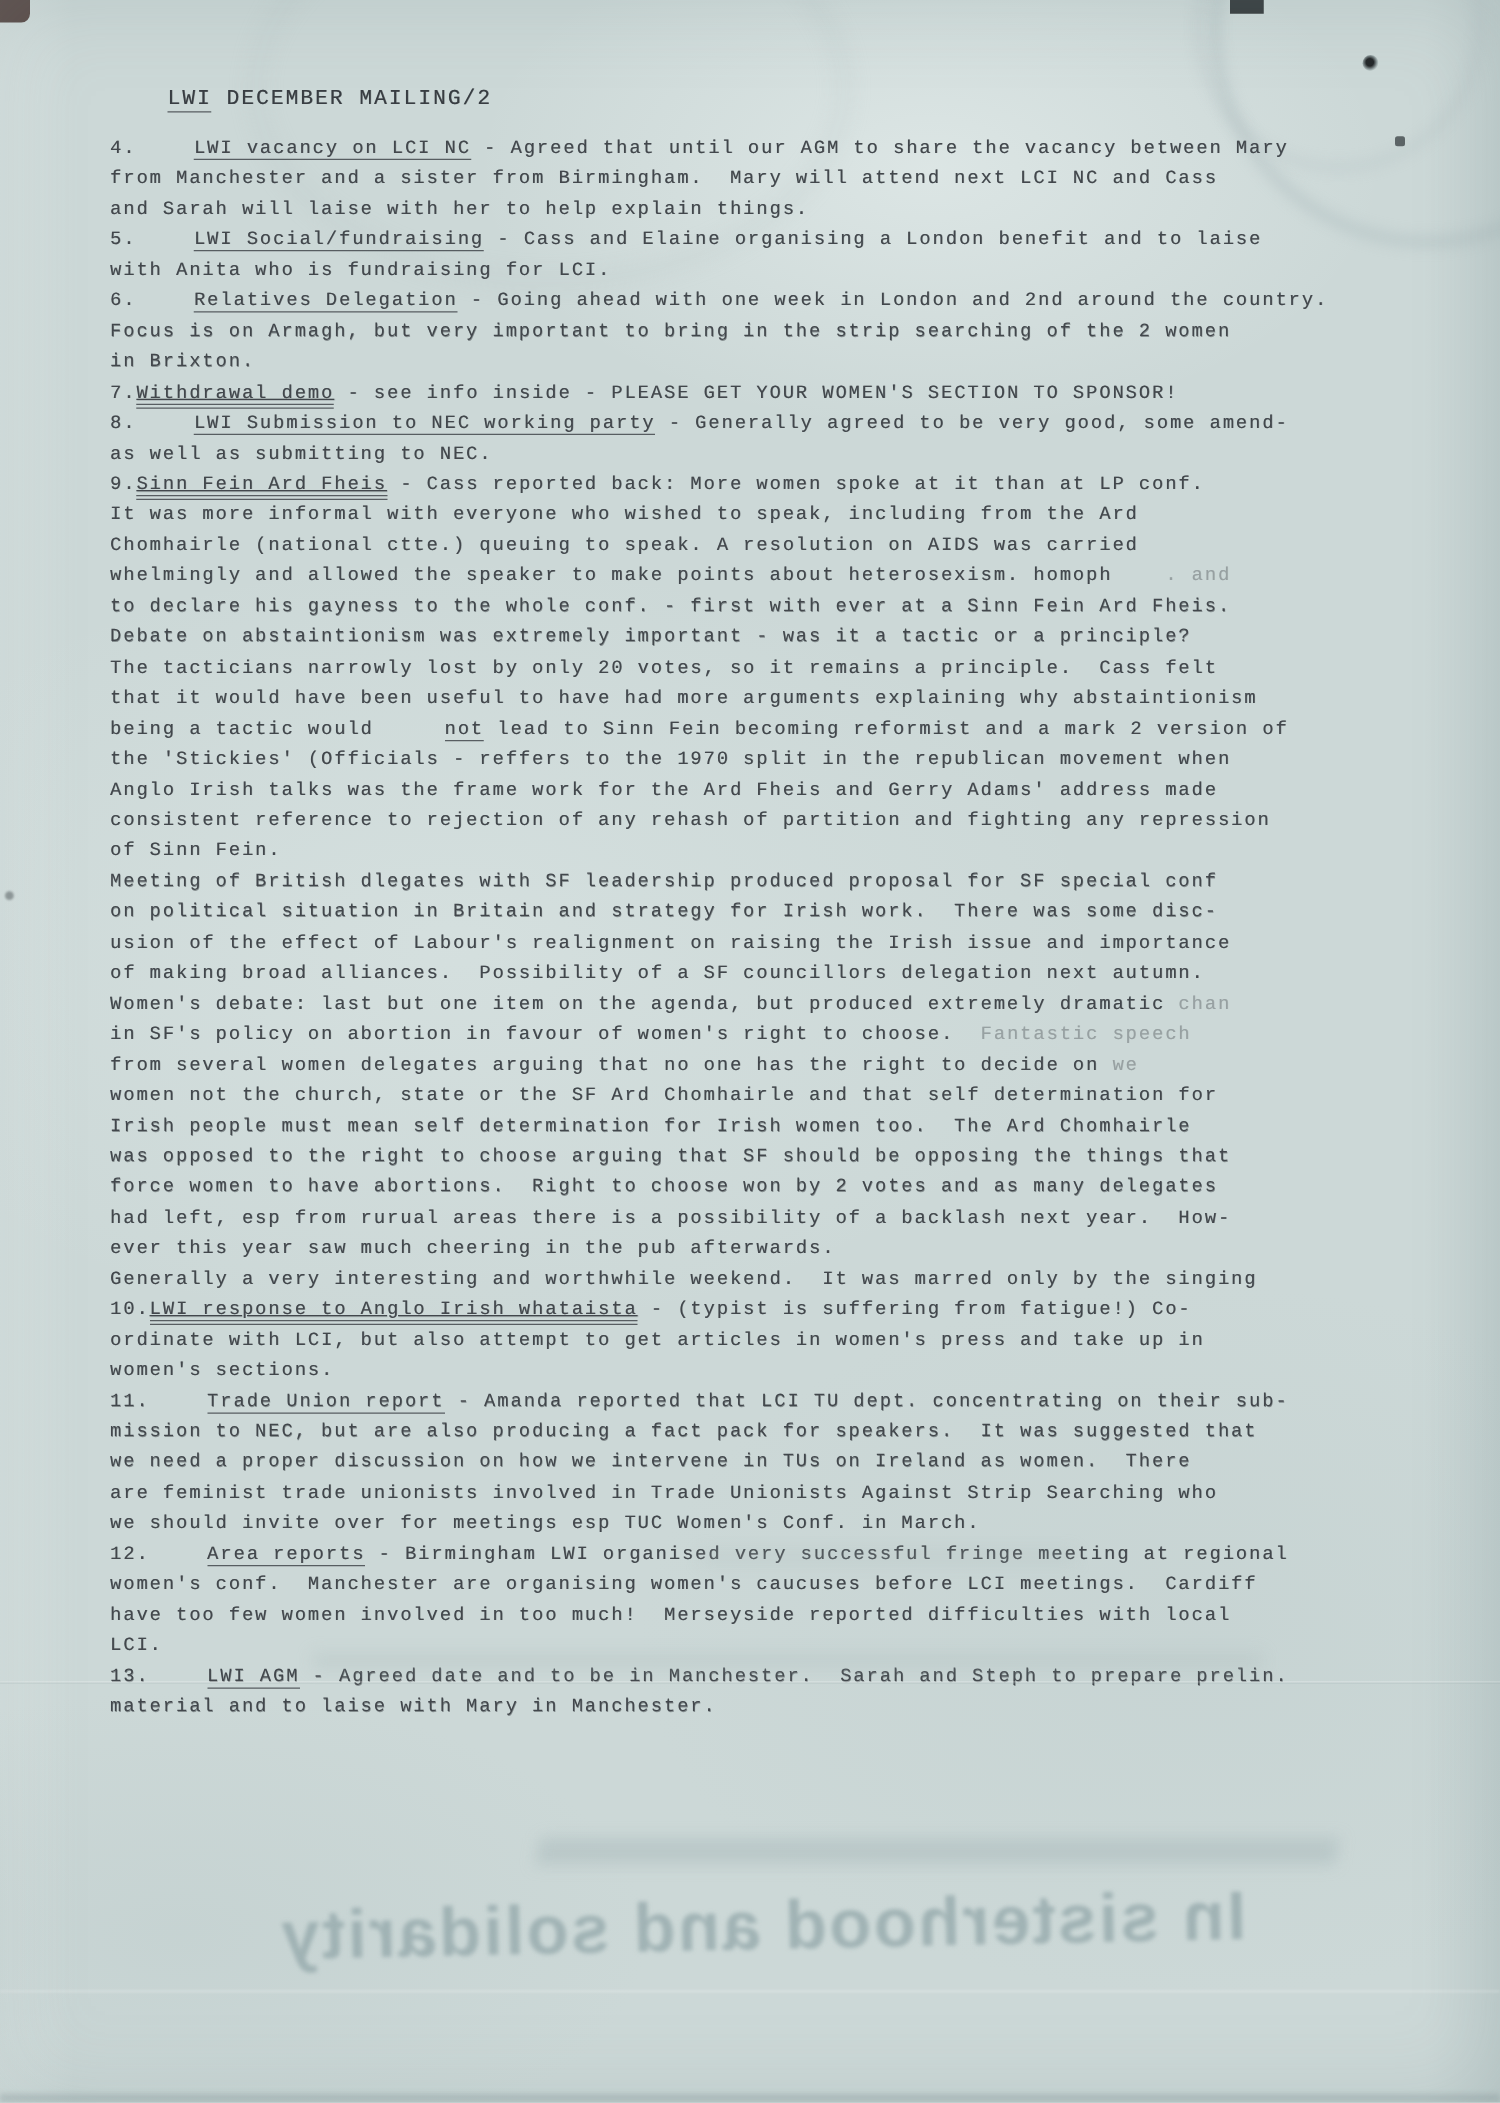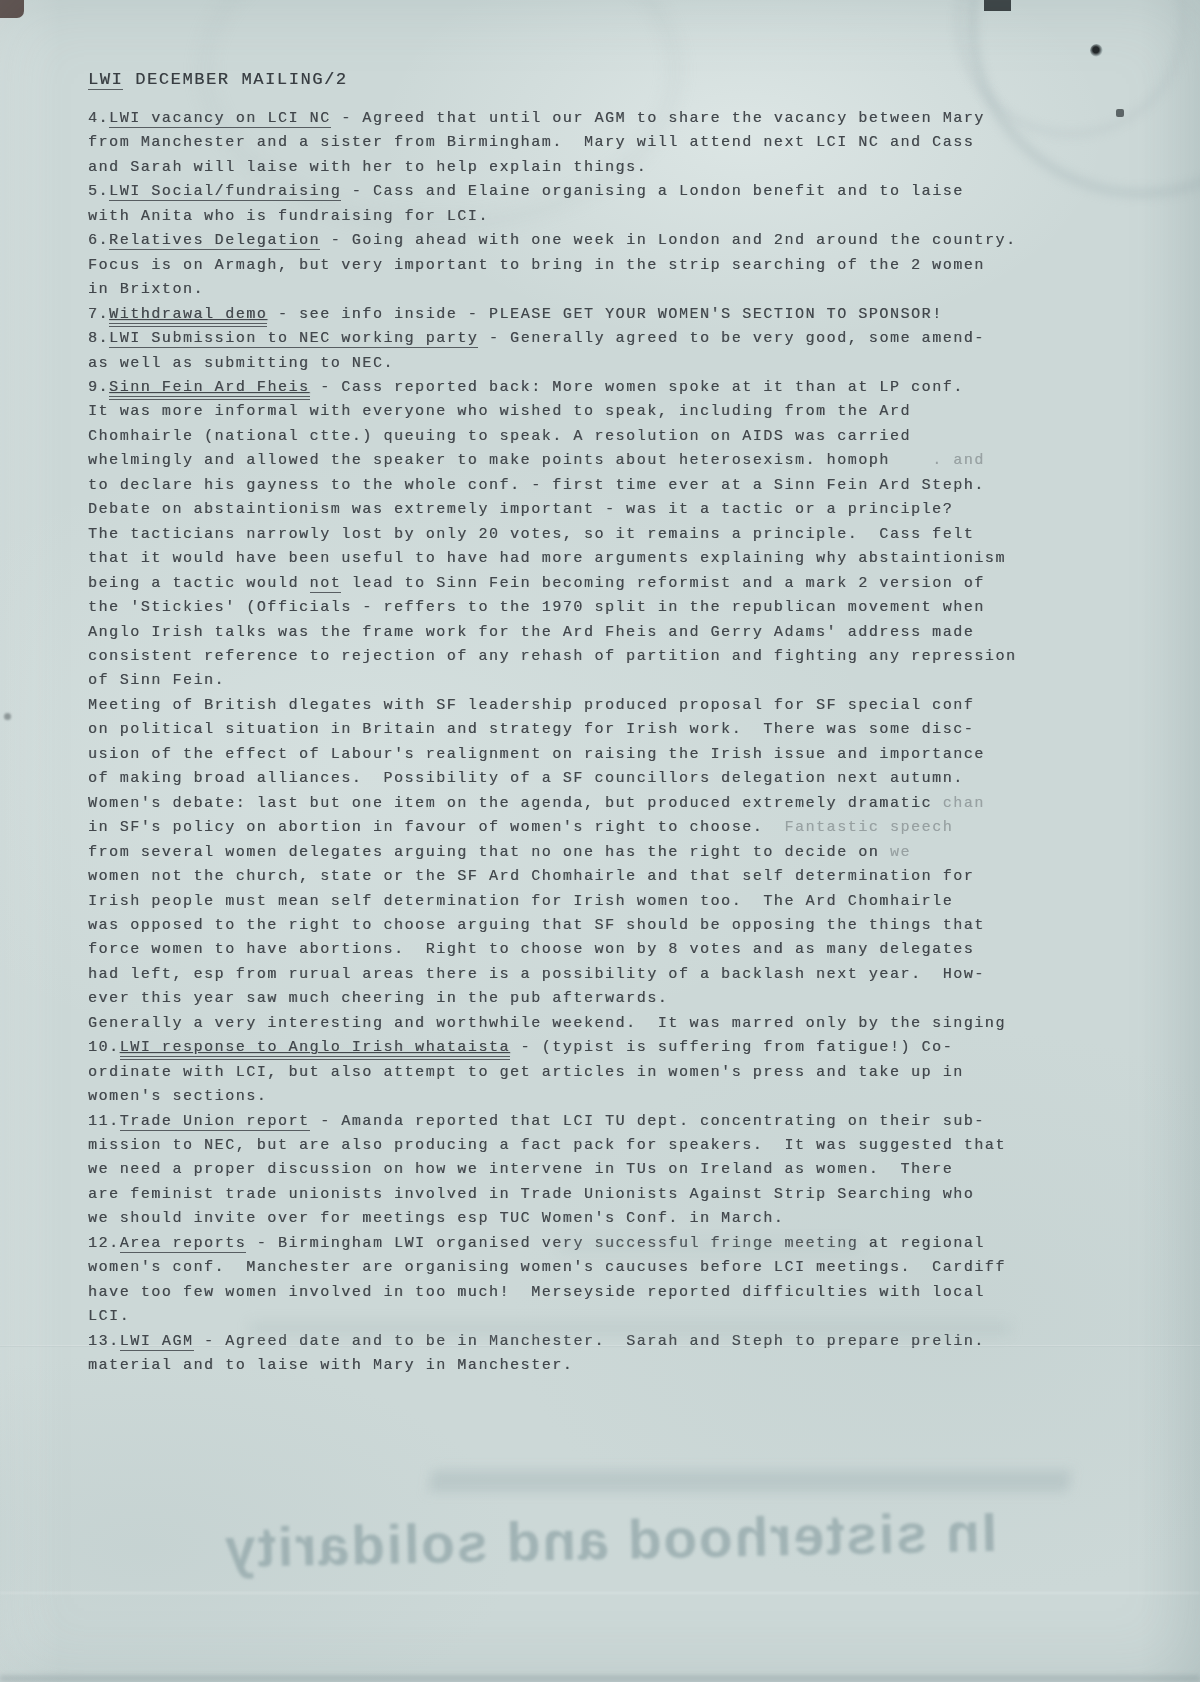--- a/index.html
+++ b/index.html
@@ -39,21 +39,21 @@
   .smudge1{left:430px;top:1470px;width:640px;height:22px;background:rgba(160,177,179,.4);filter:blur(6px);transform:skewX(-8deg);}
   .smudge2{left:250px;top:1322px;width:760px;height:13px;background:rgba(172,188,189,.3);filter:blur(6px);}
   .smudge3{left:560px;top:1240px;width:300px;height:12px;background:rgba(176,191,192,.25);filter:blur(6px);}
   
   .doc{position:absolute;left:88px;top:70px;width:1070px;color:#42474c;}
   .title{font-size:17px;letter-spacing:1.6px;white-space:pre;color:#383d42;
     text-shadow:.4px .3px .4px rgba(56,62,66,.55);}
   .docbody{position:absolute;left:0;top:37px;font-size:15px;letter-spacing:1.55px;line-height:24.45px;}
   .line{white-space:pre;text-shadow:.4px .3px .4px rgba(60,66,70,.5);}
   .seg{display:inline;}
-  .u1{border-bottom:1.7px solid rgba(58,63,68,.8);}
+  .u1{border-bottom:1.7px solid rgba(58,63,68,.8);margin-left:46px;}
   .u2{border-bottom:4px double rgba(58,63,68,.8);text-decoration:underline;}
   .faded{opacity:.38;filter:blur(.4px);}
   
   .bleed-text{
     position:absolute;left:150px;top:1508px;width:920px;text-align:center;
     font-family:"Liberation Sans","DejaVu Sans",sans-serif;font-weight:bold;
     font-size:55px;letter-spacing:2px;color:rgba(144,165,167,.72);
     transform:scaleX(-1) rotate(1.2deg);filter:blur(1.6px);white-space:nowrap;
   }
 </style>
@@ -78,40 +78,40 @@
         <div class="line"><span class="seg">6.</span><span class="seg u1">Relatives Delegation</span><span class="seg"> - Going ahead with one week in London and 2nd around the country.</span></div>
         <div class="line"><span class="seg">Focus is on Armagh, but very important to bring in the strip searching of the 2 women</span></div>
         <div class="line"><span class="seg">in Brixton.</span></div>
         <div class="line"><span class="seg">7.</span><span class="seg u2">Withdrawal demo</span><span class="seg"> - see info inside - PLEASE GET YOUR WOMEN'S SECTION TO SPONSOR!</span></div>
         <div class="line"><span class="seg">8.</span><span class="seg u1">LWI Submission to NEC working party</span><span class="seg"> - Generally agreed to be very good, some amend-</span></div>
         <div class="line"><span class="seg">as well as submitting to NEC.</span></div>
         <div class="line"><span class="seg">9.</span><span class="seg u2">Sinn Fein Ard Fheis</span><span class="seg"> - Cass reported back: More women spoke at it than at LP conf.</span></div>
         <div class="line"><span class="seg">It was more informal with everyone who wished to speak, including from the Ard</span></div>
         <div class="line"><span class="seg">Chomhairle (national ctte.) queuing to speak. A resolution on AIDS was carried</span></div>
         <div class="line"><span class="seg">whelmingly and allowed the speaker to make points about heterosexism. homoph</span><span class="seg faded">    . and</span></div>
-        <div class="line"><span class="seg">to declare his gayness to the whole conf. - first time ever at a Sinn Fein Ard Steph.</span></div>
+        <div class="line"><span class="seg">to declare his gayness to the whole conf. - first with ever at a Sinn Fein Ard Fheis.</span></div>
         <div class="line"><span class="seg">Debate on abstaintionism was extremely important - was it a tactic or a principle?</span></div>
         <div class="line"><span class="seg">The tacticians narrowly lost by only 20 votes, so it remains a principle.  Cass felt</span></div>
         <div class="line"><span class="seg">that it would have been useful to have had more arguments explaining why abstaintionism</span></div>
         <div class="line"><span class="seg">being a tactic would </span><span class="seg u1">not</span><span class="seg"> lead to Sinn Fein becoming reformist and a mark 2 version of</span></div>
         <div class="line"><span class="seg">the 'Stickies' (Officials - reffers to the 1970 split in the republican movement when</span></div>
         <div class="line"><span class="seg">Anglo Irish talks was the frame work for the Ard Fheis and Gerry Adams' address made</span></div>
         <div class="line"><span class="seg">consistent reference to rejection of any rehash of partition and fighting any repression</span></div>
         <div class="line"><span class="seg">of Sinn Fein.</span></div>
         <div class="line"><span class="seg">Meeting of British dlegates with SF leadership produced proposal for SF special conf</span></div>
         <div class="line"><span class="seg">on political situation in Britain and strategy for Irish work.  There was some disc-</span></div>
         <div class="line"><span class="seg">usion of the effect of Labour's realignment on raising the Irish issue and importance</span></div>
         <div class="line"><span class="seg">of making broad alliances.  Possibility of a SF councillors delegation next autumn.</span></div>
         <div class="line"><span class="seg">Women's debate: last but one item on the agenda, but produced extremely dramatic </span><span class="seg faded">chan</span></div>
         <div class="line"><span class="seg">in SF's policy on abortion in favour of women's right to choose.  </span><span class="seg faded">Fantastic speech</span></div>
         <div class="line"><span class="seg">from several women delegates arguing that no one has the right to decide on </span><span class="seg faded">we</span></div>
         <div class="line"><span class="seg">women not the church, state or the SF Ard Chomhairle and that self determination for</span></div>
         <div class="line"><span class="seg">Irish people must mean self determination for Irish women too.  The Ard Chomhairle</span></div>
         <div class="line"><span class="seg">was opposed to the right to choose arguing that SF should be opposing the things that</span></div>
-        <div class="line"><span class="seg">force women to have abortions.  Right to choose won by 8 votes and as many delegates</span></div>
+        <div class="line"><span class="seg">force women to have abortions.  Right to choose won by 2 votes and as many delegates</span></div>
         <div class="line"><span class="seg">had left, esp from rurual areas there is a possibility of a backlash next year.  How-</span></div>
         <div class="line"><span class="seg">ever this year saw much cheering in the pub afterwards.</span></div>
         <div class="line"><span class="seg">Generally a very interesting and worthwhile weekend.  It was marred only by the singing</span></div>
         <div class="line"><span class="seg">10.</span><span class="seg u2">LWI response to Anglo Irish whataista</span><span class="seg"> - (typist is suffering from fatigue!) Co-</span></div>
         <div class="line"><span class="seg">ordinate with LCI, but also attempt to get articles in women's press and take up in</span></div>
         <div class="line"><span class="seg">women's sections.</span></div>
         <div class="line"><span class="seg">11.</span><span class="seg u1">Trade Union report</span><span class="seg"> - Amanda reported that LCI TU dept. concentrating on their sub-</span></div>
         <div class="line"><span class="seg">mission to NEC, but are also producing a fact pack for speakers.  It was suggested that</span></div>
         <div class="line"><span class="seg">we need a proper discussion on how we intervene in TUs on Ireland as women.  There</span></div>
         <div class="line"><span class="seg">are feminist trade unionists involved in Trade Unionists Against Strip Searching who</span></div>

